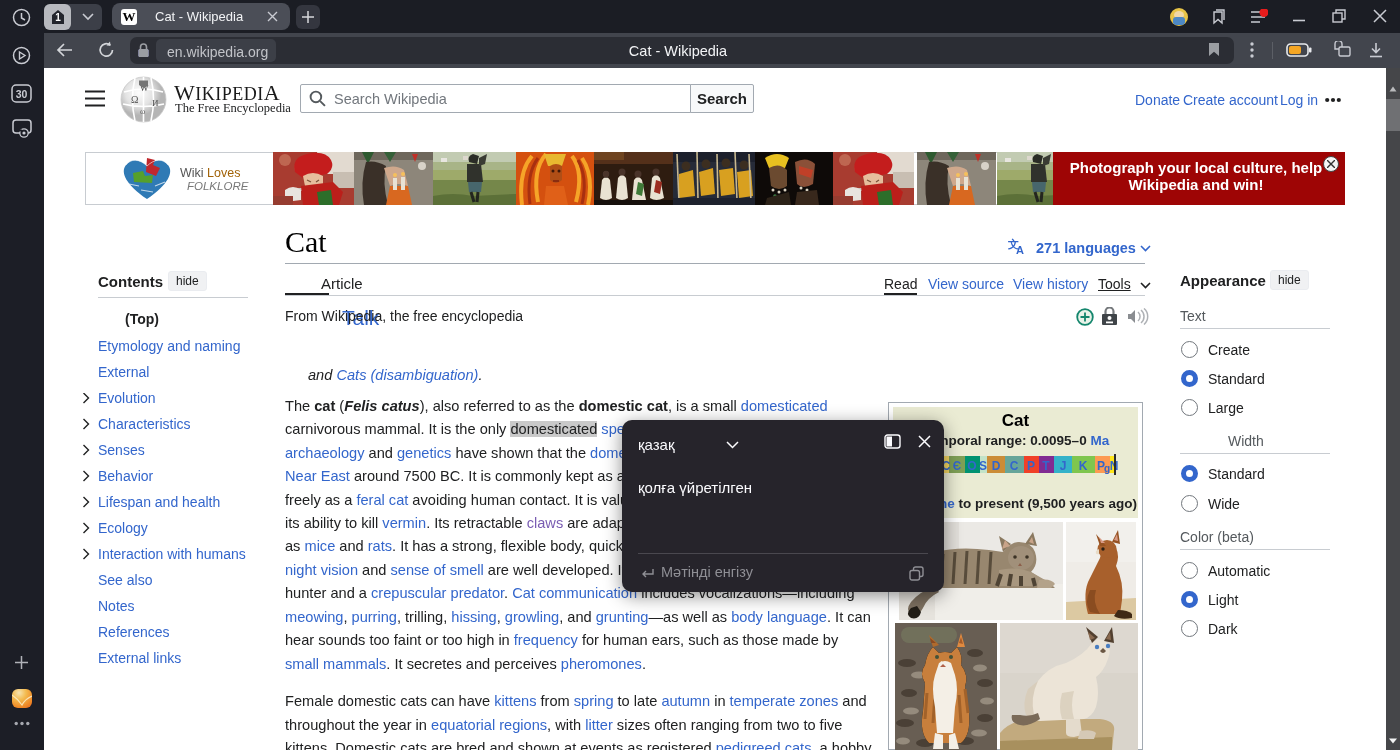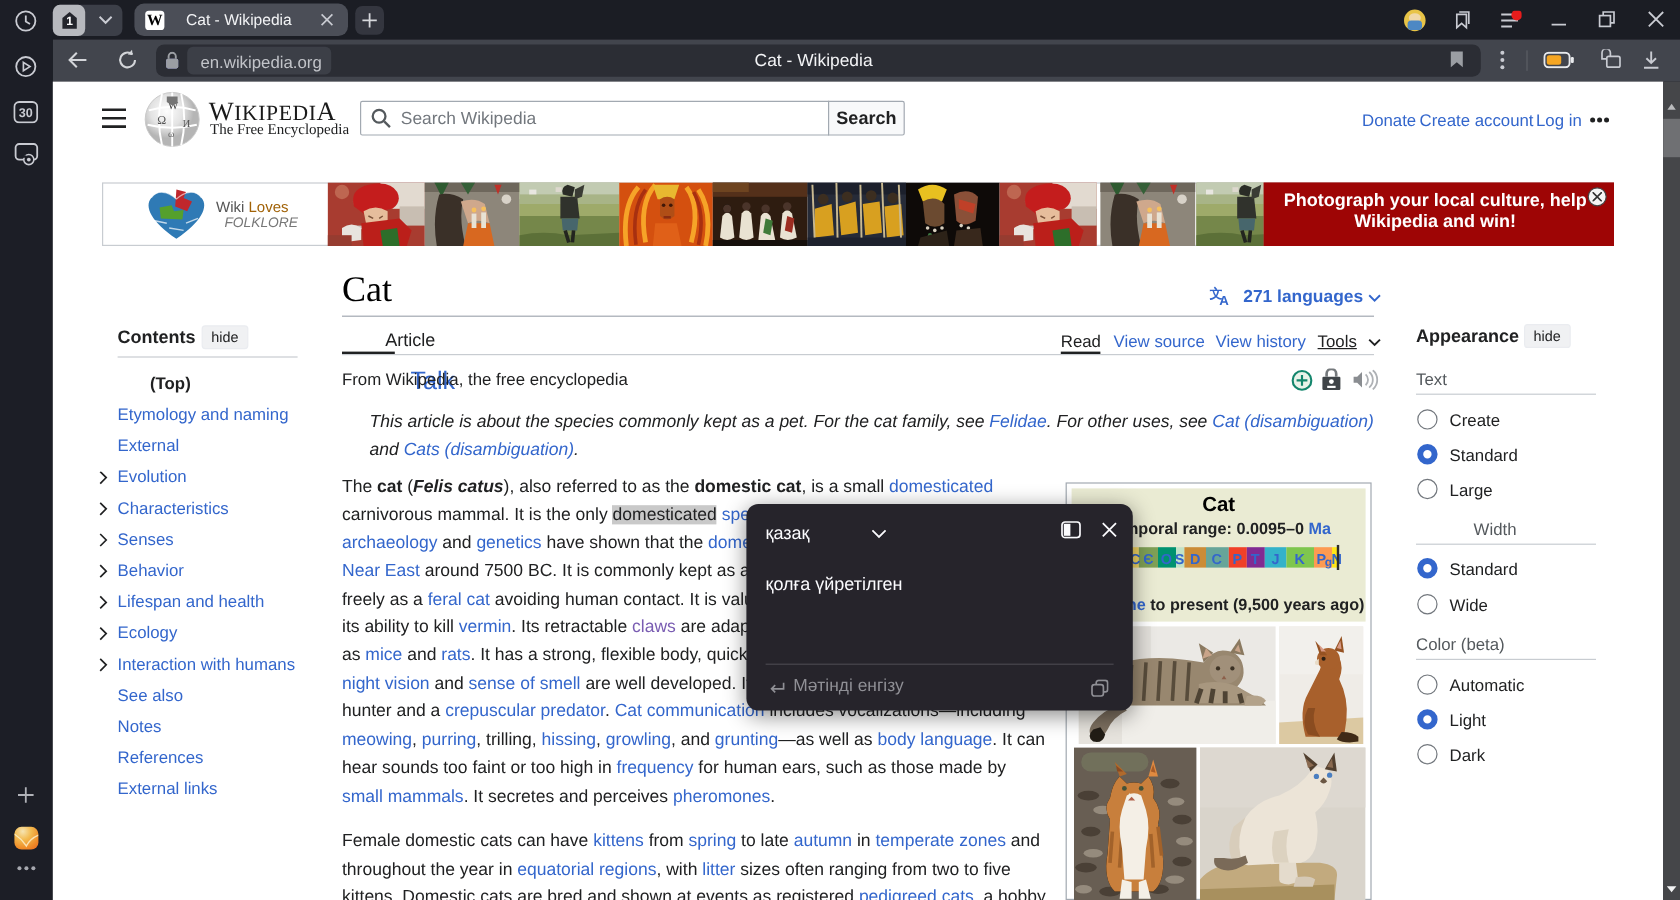--- a/index.html
+++ b/index.html
@@ -386,21 +386,20 @@
       <rect x="1" y="7" width="15" height="11" rx="1" fill="#3f4448"></rect>
       <path d="M4.5 7 V4.5 a4 4 0 0 1 8 0 V7" stroke="#75797c" stroke-width="2.2" fill="none"></path>
       <circle cx="8.5" cy="11" r="2" fill="#fff"></circle>
       <rect x="5" y="14.5" width="7" height="1.8" fill="#fff"></rect>
     </svg>
  <svg class="abs" style="left:1083px;top:240px" width="22" height="17" viewBox="0 0 22 17">
       <path d="M1 6 L4 6 L8 2 L8 15 L4 11 L1 11 Z" fill="#8a8d91"></path>
       <path d="M11 4 a6 6 0 0 1 0 9 M14 2 a8.5 8.5 0 0 1 0 13 M17 0.5 a10.5 10.5 0 0 1 0 16" stroke="#aeb1b5" stroke-width="1.5" fill="none"></path>
     </svg>
 
- <div class="abs" style="left:264px;top:276px;font-size:14.6px;font-style:italic;color:#202122;white-space:nowrap;">This article is about the species commonly kept as a pet. For the cat family, see <a>Felidae</a>. For other uses, see <a>Cat (disambiguation)</a></div>
  <div class="abs" style="left:264px;top:299px;font-size:14.6px;font-style:italic;color:#202122;white-space:nowrap;"><span style="font-style:italic">and</span> <a>Cats (disambiguation)</a>.</div>
 
  <div class="bodyline" style="left:241px;top:330px;">The <span class="b">cat</span> (<span class="b" style="font-style:italic">Felis catus</span>), also referred to as the <span class="b">domestic cat</span>, is a small <a>domesticated</a></div>
  <div class="bodyline" style="left:241px;top:353px;">carnivorous mammal. It is the only <span style="background:#c9c9c9">domesticated</span> <a>sp</a><a>ecies in the family</a> <a>Felidae</a>. Advances in</div>
  <div class="bodyline" style="left:241px;top:377px;"><a>archaeology</a> and <a>genetics</a> have shown that the <a>dom</a><a>estication of the cat</a> occurred in the</div>
  <div class="bodyline" style="left:241px;top:400px;"><a>Near East</a> around 7500 BC. It is commonly kept as a house pet and farm cat, but also ranges</div>
  <div class="bodyline" style="left:241px;top:424px;">freely as a <a>feral cat</a> avoiding human contact. It is valued by humans for companionship and</div>
  <div class="bodyline" style="left:241px;top:447px;">its ability to kill <a>vermin</a>. Its retractable <a style="color:#795cb2">claws</a> are adapted to killing small prey species such</div>
  <div class="bodyline" style="left:241px;top:470px;">as <a>mice</a> and <a>rats</a>. It has a strong, flexible body, quick reflexes, and sharp teeth, and its</div>
  <div class="bodyline" style="left:241px;top:494px;"><a>night vision</a> and <a>sense of smell</a> are well developed. It is a social species, but a solitary</div>

